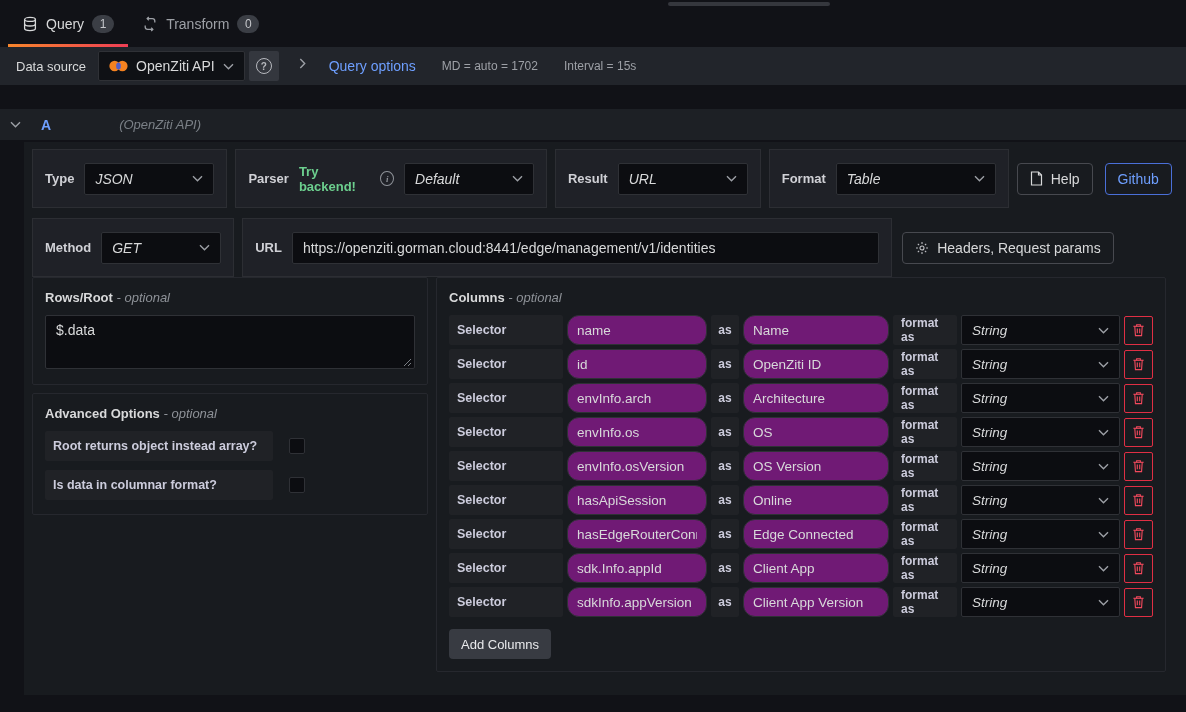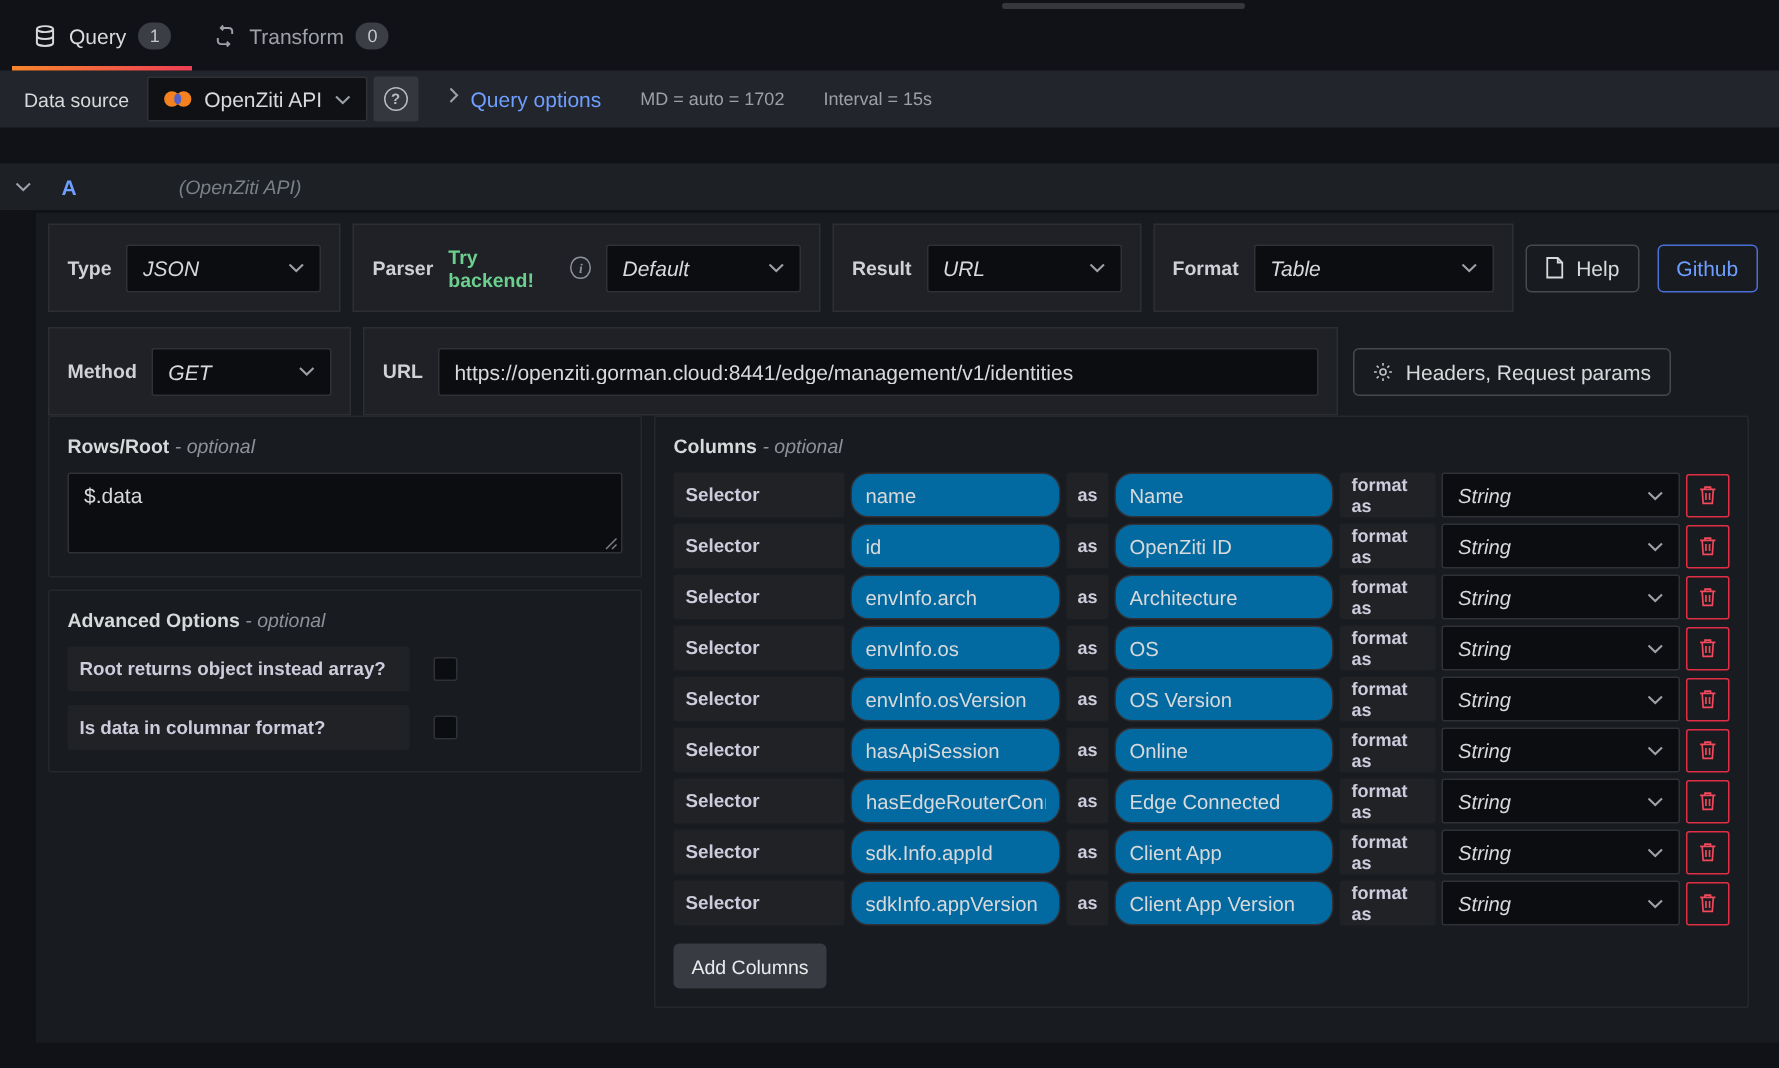--- a/index.html
+++ b/index.html
@@ -30,21 +30,21 @@
   
   .ds-bar{ height:38px; background:#22252b; display:flex; align-items:center; padding:0 8px; gap:4px; }
   .ds-label{ padding:0 8px; font-weight:500; color:#d8d9da; }
   .ds-picker{ height:30px; background:#0f1115; border:1px solid #2f3136; border-radius:2px;
     display:flex; align-items:center; gap:8px; padding:0 10px; min-width:145px; cursor:pointer; }
   .ds-picker .ds-value{ color:#d8d9da; font-size:14px; }
   .circle-btn{ width:30px; height:30px; background:#34373e; border-radius:2px; border:none;
     display:flex; align-items:center; justify-content:center; cursor:pointer; color:#c5c6ca; }
   .qcircle{ width:16px; height:16px; border:1.4px solid #b7b9be; border-radius:50%;
     display:flex; align-items:center; justify-content:center; font-size:10px; font-weight:700; color:#b7b9be; }
-  .crumb{ display:flex; gap:8px; margin-left:16px; }
+  .crumb{ display:flex; gap:23px; margin-left:16px; }
   .crumb-chevron{ color:#9da0a6; }
   .query-options{ color:#6e9fff; font-size:14px; font-weight:500; cursor:pointer; }
   .ds-meta{ display:flex; gap:26px; margin-left:22px; color:#9da0a6; font-size:12px; }
 
   
   .query-header{ margin-top:24px; height:31px; background:#1d2025; display:flex; align-items:center;
     gap:8px; padding:0 10px; cursor:pointer; }
   .chev{ color:#9da0a6; display:flex; }
   .refid{ color:#6e9fff; font-weight:700; font-size:14px; margin-left:12px; }
   .ds-hint{ color:#7b8087; font-style:italic; font-size:13px; margin-left:60px; }
@@ -102,21 +102,21 @@
   .chip{ background:#202226; border-radius:2px; height:30px; display:flex; align-items:center;
     padding:0 8px; color:#ccccdc; font-weight:600; font-size:12.5px; }
   .adv-chip{ width:228px; }
   .checkbox{ width:16px; height:16px; background:#0c0d11; border:1px solid #2f3136; border-radius:2px; cursor:pointer; }
 
   
   .columns-panel{ flex:1; }
   .col-rows{ display:flex; flex-direction:column; gap:4px; }
   .col-row{ display:flex; gap:4px; align-items:center; }
   .chip-selector{ width:114px; }
-  .col-input{ height:30px; background:#0369a1; border:1px solid #2f3136; border-radius:12px;
+  .col-input{ height:30px; background:#701a75; border:1px solid #2f3136; border-radius:12px;
     color:#d8d9da; font-size:13.5px; padding:0 9px; font-family:"Liberation Sans", sans-serif; }
   .input-selector{ width:140px; }
   .chip-as{ width:28px; justify-content:center; font-size:12px; }
   .input-alias{ width:146px; }
   .chip-format{ width:64px; justify-content:center; font-size:12px; }
   .select-format{ flex:1; height:30px; font-size:13.5px; }
   .trash-btn{ width:29px; height:29px; border:1px solid #e02f44; border-radius:2px; background:transparent;
     color:#f2495c; display:flex; align-items:center; justify-content:center; cursor:pointer; flex:0 0 29px; }
   .add-columns{ margin-top:12px; }
 </style>

